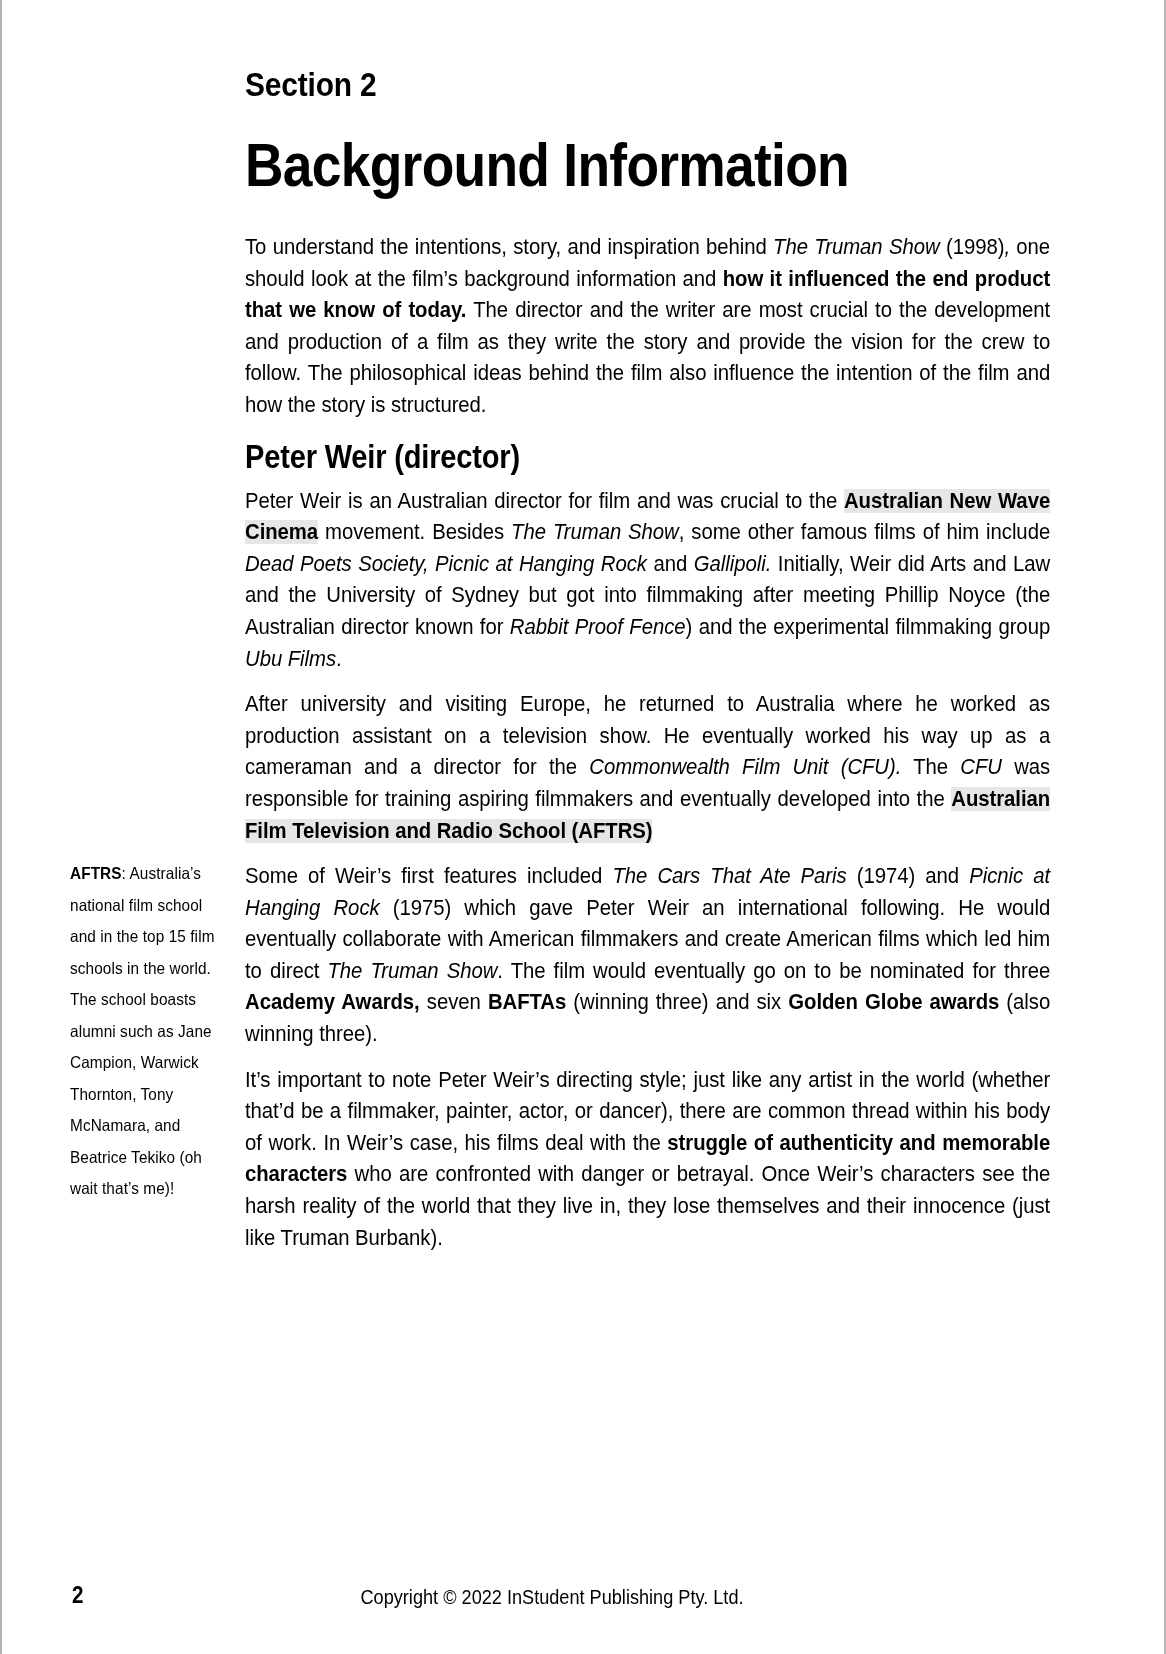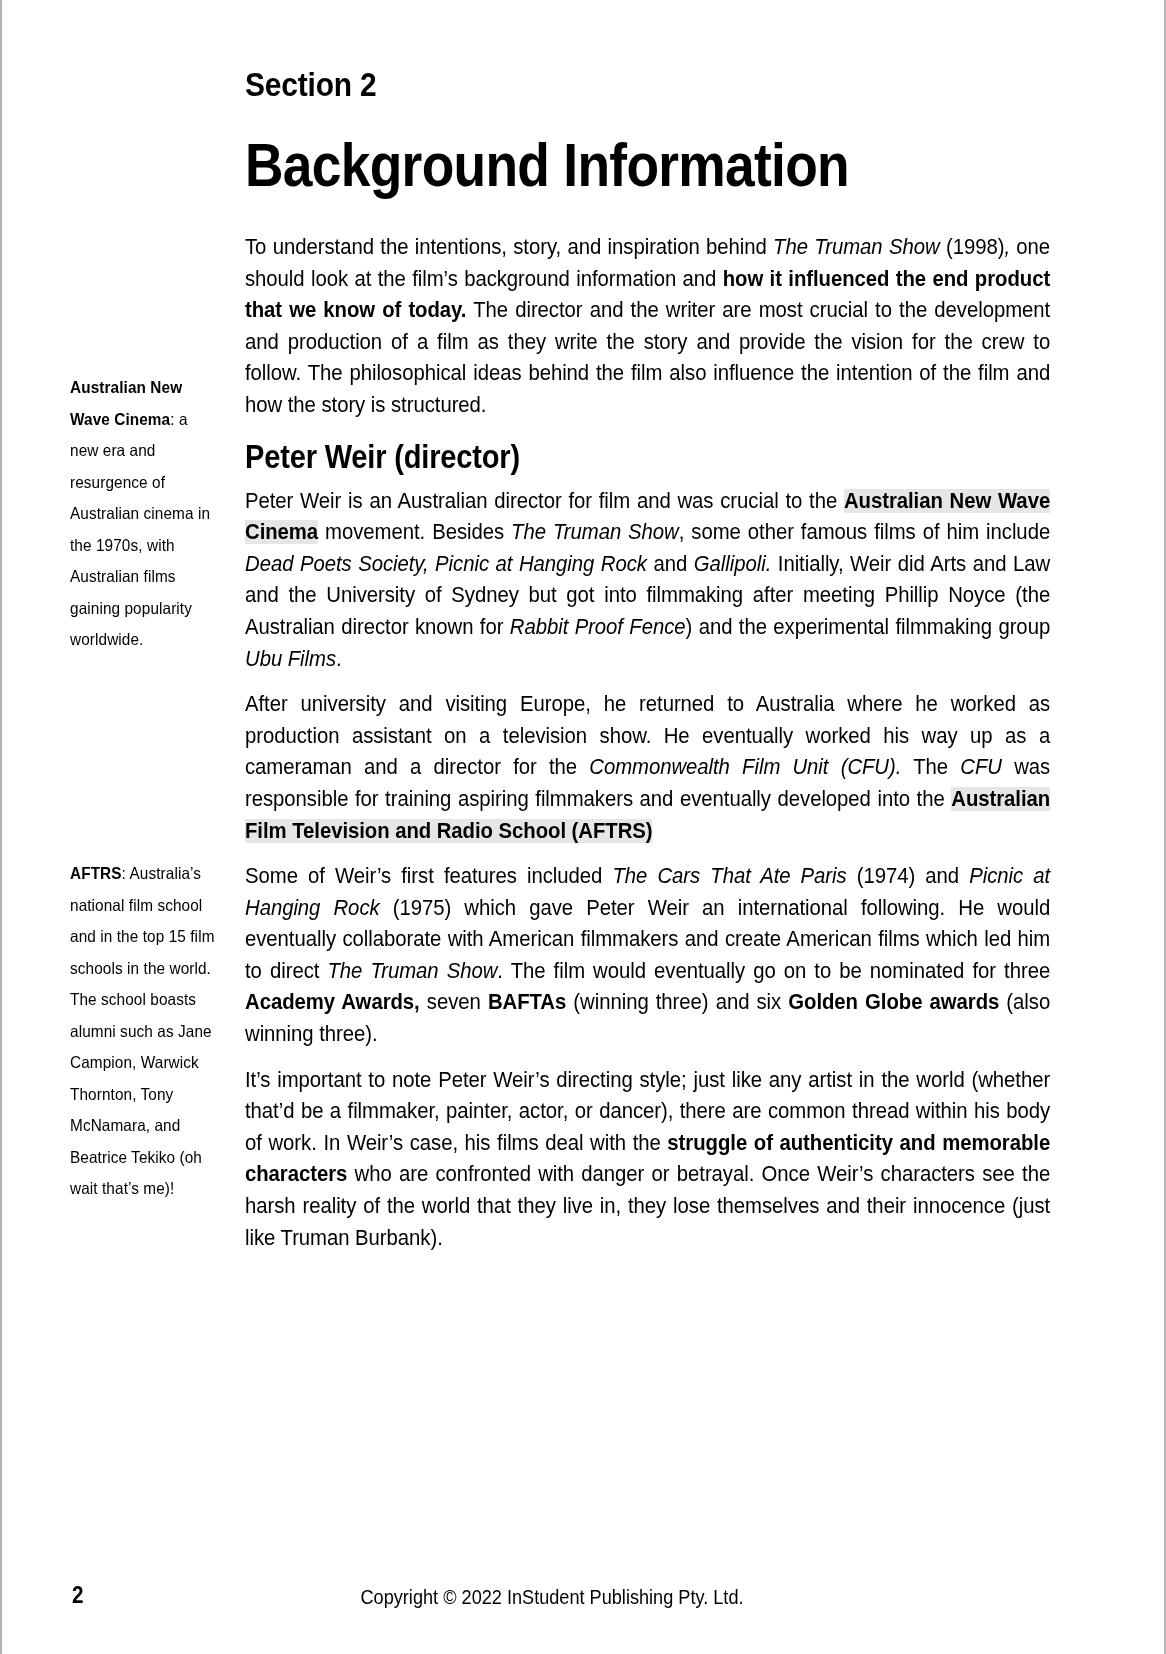--- a/index.html
+++ b/index.html
@@ -145,25 +145,20 @@
     transform: scaleX(0.93);
     transform-origin: center top;
   }
 </style>
 </head>
 <body>
 
 <div class="page">
   <div class="sheet"></div>
 
-  <div class="margin-col">
-    <div class="note">
-      <span class="lead">Australian New Wave Cinema</span><span>: a new era and resurgence of Australian cinema in the 1970s, with Australian films gaining popularity worldwide.</span>
-    </div>
-  </div>
 
   <div class="note-aftrs">
     <span class="lead">AFTRS</span><span>: Australia’s national film school and in the top 15 film schools in the world. The school boasts alumni such as Jane Campion, Warwick Thornton, Tony McNamara, and Beatrice Tekiko (oh wait that’s me)!</span>
   </div>
 
   <div class="main-col">
 
     <div class="section-label">Section 2</div>
 
     <h1 class="page-title">Background Information</h1>

